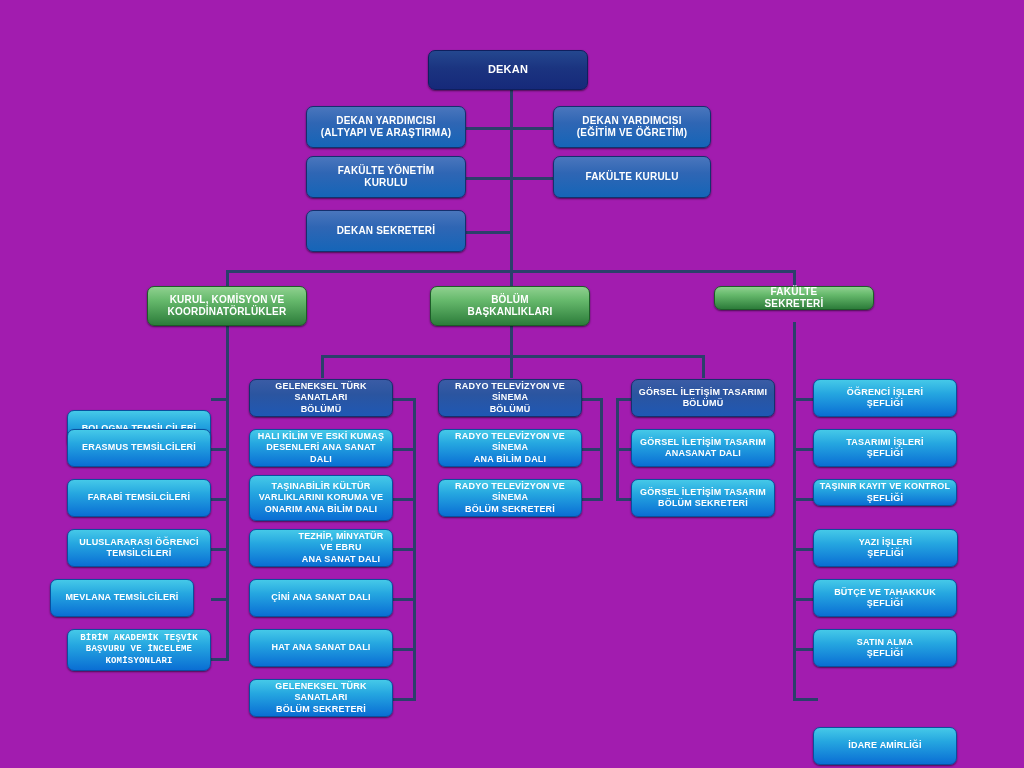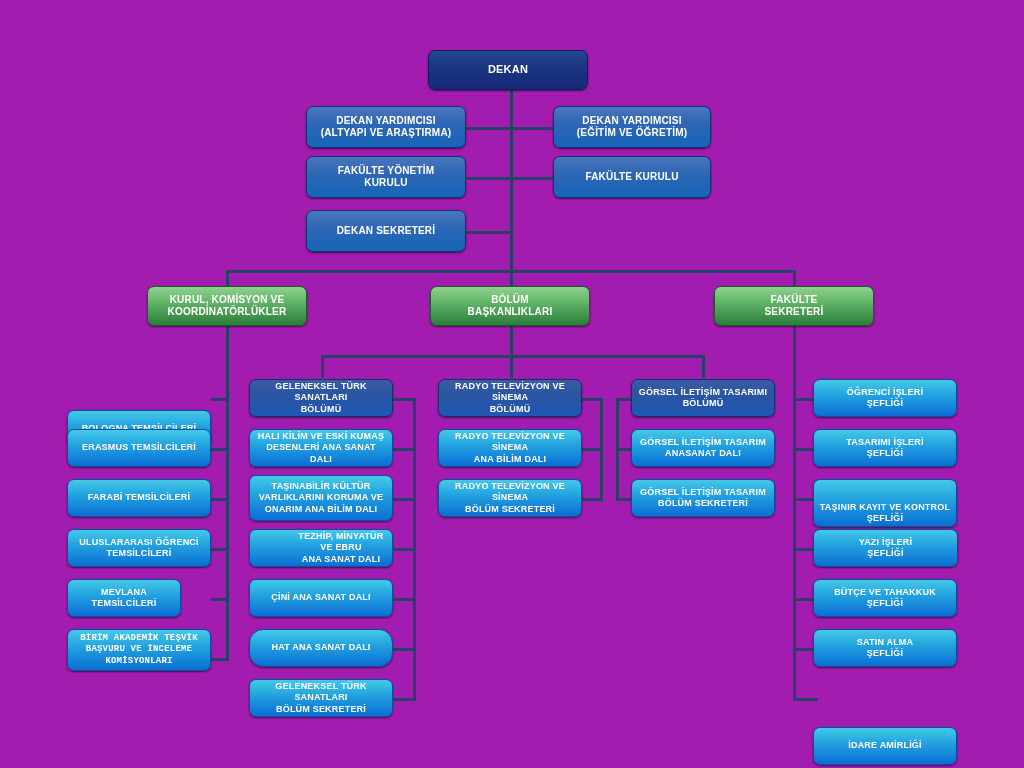--- a/index.html
+++ b/index.html
@@ -182,21 +182,21 @@
       <span>KURUL, KOMİSYON VE</span>
       <span>KOORDİNATÖRLÜKLER</span>
     </span>
   </div>
   <div class="node green" style="left:430px; top:286px; width:160px; height:40px;">
     <span>
       <span>BÖLÜM</span>
       <span>BAŞKANLIKLARI</span>
     </span>
   </div>
-  <div class="node green" style="left:714px; top:286px; width:160px; height:40px;">
+  <div class="node green" style="left:714px; top:286px; width:160px; height:24px;">
     <span>
       <span>FAKÜLTE</span>
       <span>SEKRETERİ</span>
     </span>
   </div>
 
   <div class="node blue" style="left:67px; top:379px; width:144px; height:38px;margin-top:31px;">
     <span>
         <span>BOLOGNA TEMSİLCİLERİ</span>
       </span>
@@ -210,21 +210,21 @@
     <span>
         <span>FARABİ TEMSİLCİLERİ</span>
       </span>
   </div>
   <div class="node blue" style="left:67px; top:529px; width:144px; height:38px;">
     <span>
       <span>ULUSLARARASI ÖĞRENCİ</span>
       <span>TEMSİLCİLERİ</span>
     </span>
   </div>
-  <div class="node blue" style="left:67px; top:579px; width:114px; height:38px;">
+  <div class="node blue" style="left:50px; top:579px; width:144px; height:38px;">
     <span>
         <span>MEVLANA TEMSİLCİLERİ</span>
       </span>
   </div>
   <div class="node blue" style="left:67px; top:629px; width:144px; height:42px;font-family:Liberation Mono, monospace;">
     <span>
       <span>BİRİM AKADEMİK TEŞVİK</span>
       <span>BAŞVURU VE İNCELEME</span>
       <span>KOMİSYONLARI</span>
     </span>
@@ -253,21 +253,21 @@
     <span>
       <span>TEZHİP, MİNYATÜR VE EBRU</span>
       <span>ANA SANAT DALI</span>
     </span>
   </div>
   <div class="node blue" style="left:249px; top:579px; width:144px; height:38px;">
     <span>
         <span>ÇİNİ ANA SANAT DALI</span>
       </span>
   </div>
-  <div class="node blue" style="left:249px; top:629px; width:144px; height:38px;border-radius:14px;">
+  <div class="node blue" style="left:249px; top:629px; width:144px; height:38px;">
     <span>
         <span>HAT ANA SANAT DALI</span>
       </span>
   </div>
   <div class="node blue" style="left:249px; top:679px; width:144px; height:38px;">
     <span>
       <span>GELENEKSEL TÜRK SANATLARI</span>
       <span>BÖLÜM SEKRETERİ</span>
     </span>
   </div>
@@ -315,21 +315,21 @@
       <span>ÖĞRENCİ İŞLERİ</span>
       <span>ŞEFLİĞİ</span>
     </span>
   </div>
   <div class="node blue" style="left:813px; top:429px; width:144px; height:38px;">
     <span>
       <span>TASARIMI İŞLERİ</span>
       <span>ŞEFLİĞİ</span>
     </span>
   </div>
-  <div class="node blue" style="left:813px; top:479px; width:144px; height:48px;align-items:flex-end;">
+  <div class="node blue" style="left:813px; top:479px; width:144px; height:27px;">
     <span>
       <span>TAŞINIR KAYIT VE KONTROL</span>
       <span>ŞEFLİĞİ</span>
     </span>
   </div>
   <div class="node blue" style="left:813px; top:529px; width:145px; height:38px;">
     <span>
       <span>YAZI İŞLERİ</span>
       <span>ŞEFLİĞİ</span>
     </span>

